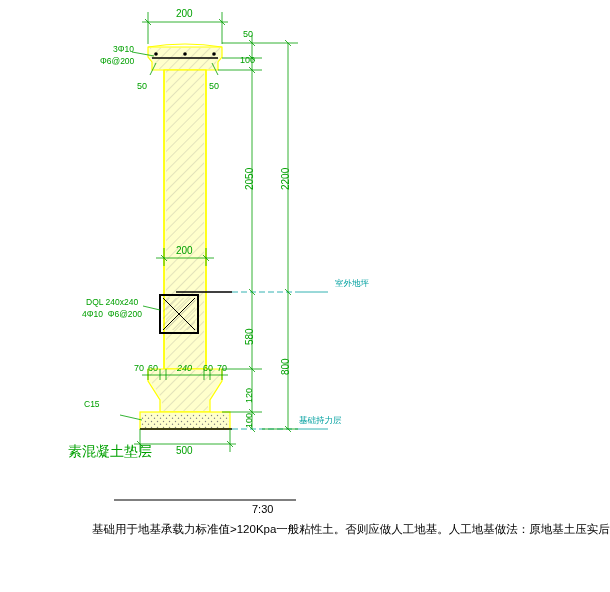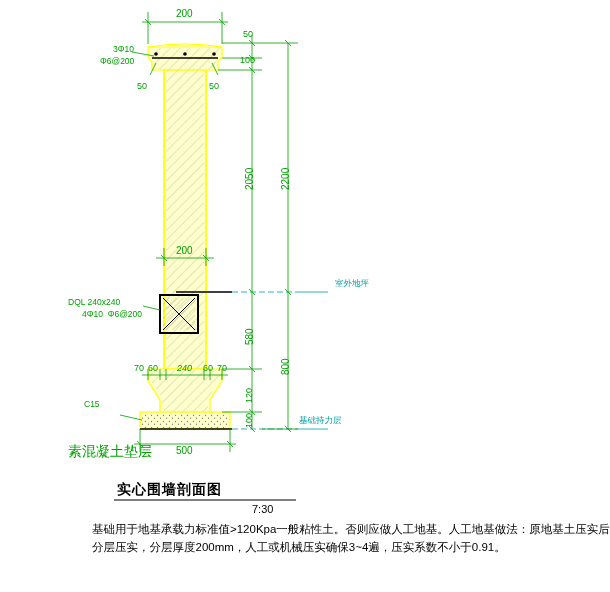--- a/index.html
+++ b/index.html
@@ -156,28 +156,26 @@
   <div class="txt grn" style="left:134px;top:364px;font-size:9px;">70</div>
   <div class="txt grn" style="left:148px;top:364px;font-size:9px;">60</div>
   <div class="txt grn" style="left:177px;top:364px;font-size:9px;font-style:italic;">240</div>
   <div class="txt grn" style="left:203px;top:364px;font-size:9px;">60</div>
   <div class="txt grn" style="left:217px;top:364px;font-size:9px;">70</div>
   <div class="txt grn" style="left:176px;top:446px;font-size:10px;">500</div>
 
   <div class="txt grn" style="left:104px;top:45px;font-size:8.5px;margin-left:9px;">3Φ10</div>
   <div class="txt grn" style="left:100px;top:57px;font-size:8.5px;">Φ6@200</div>
 
-  <div class="txt grn" style="left:68px;top:298px;font-size:8.5px;">DQL 240x240</div>
+  <div class="txt grn" style="left:86px;top:298px;font-size:8.5px;">DQL 240x240</div>
   <div class="txt grn" style="left:82px;top:310px;font-size:8.5px;">4Φ10  Φ6@200</div>
 
   <div class="txt grn" style="left:84px;top:400px;font-size:8.5px;">C15</div>
   <div class="txt grn" style="left:68px;top:412px;font-size:14px;margin-top:32px;">素混凝土垫层</div>
 
   <div class="txt cyan" style="left:299px;top:279px;font-size:8.5px;margin-left:36px;">室外地坪</div>
   <div class="txt cyan" style="left:299px;top:416px;font-size:8.5px;">基础持力层</div>
 
-  <div class="title" style="left:117px;top:481px;">实心围墙剖面图</div>
   <div class="scale" style="left:252px;top:503px;">7:30</div>
 
   <div class="note" style="left:92px;top:521px;">基础用于地基承载力标准值&gt;120Kpa一般粘性土。否则应做人工地基。人工地基做法：原地基土压实后上铺2：1（碎砖：砂）</div>
-  <div class="note" style="left:92px;top:539px;">分层压实，分层厚度200mm，人工或机械压实确保3~4遍，压实系数不小于0.91。</div>
 
 </div>
 
 </body></html>

